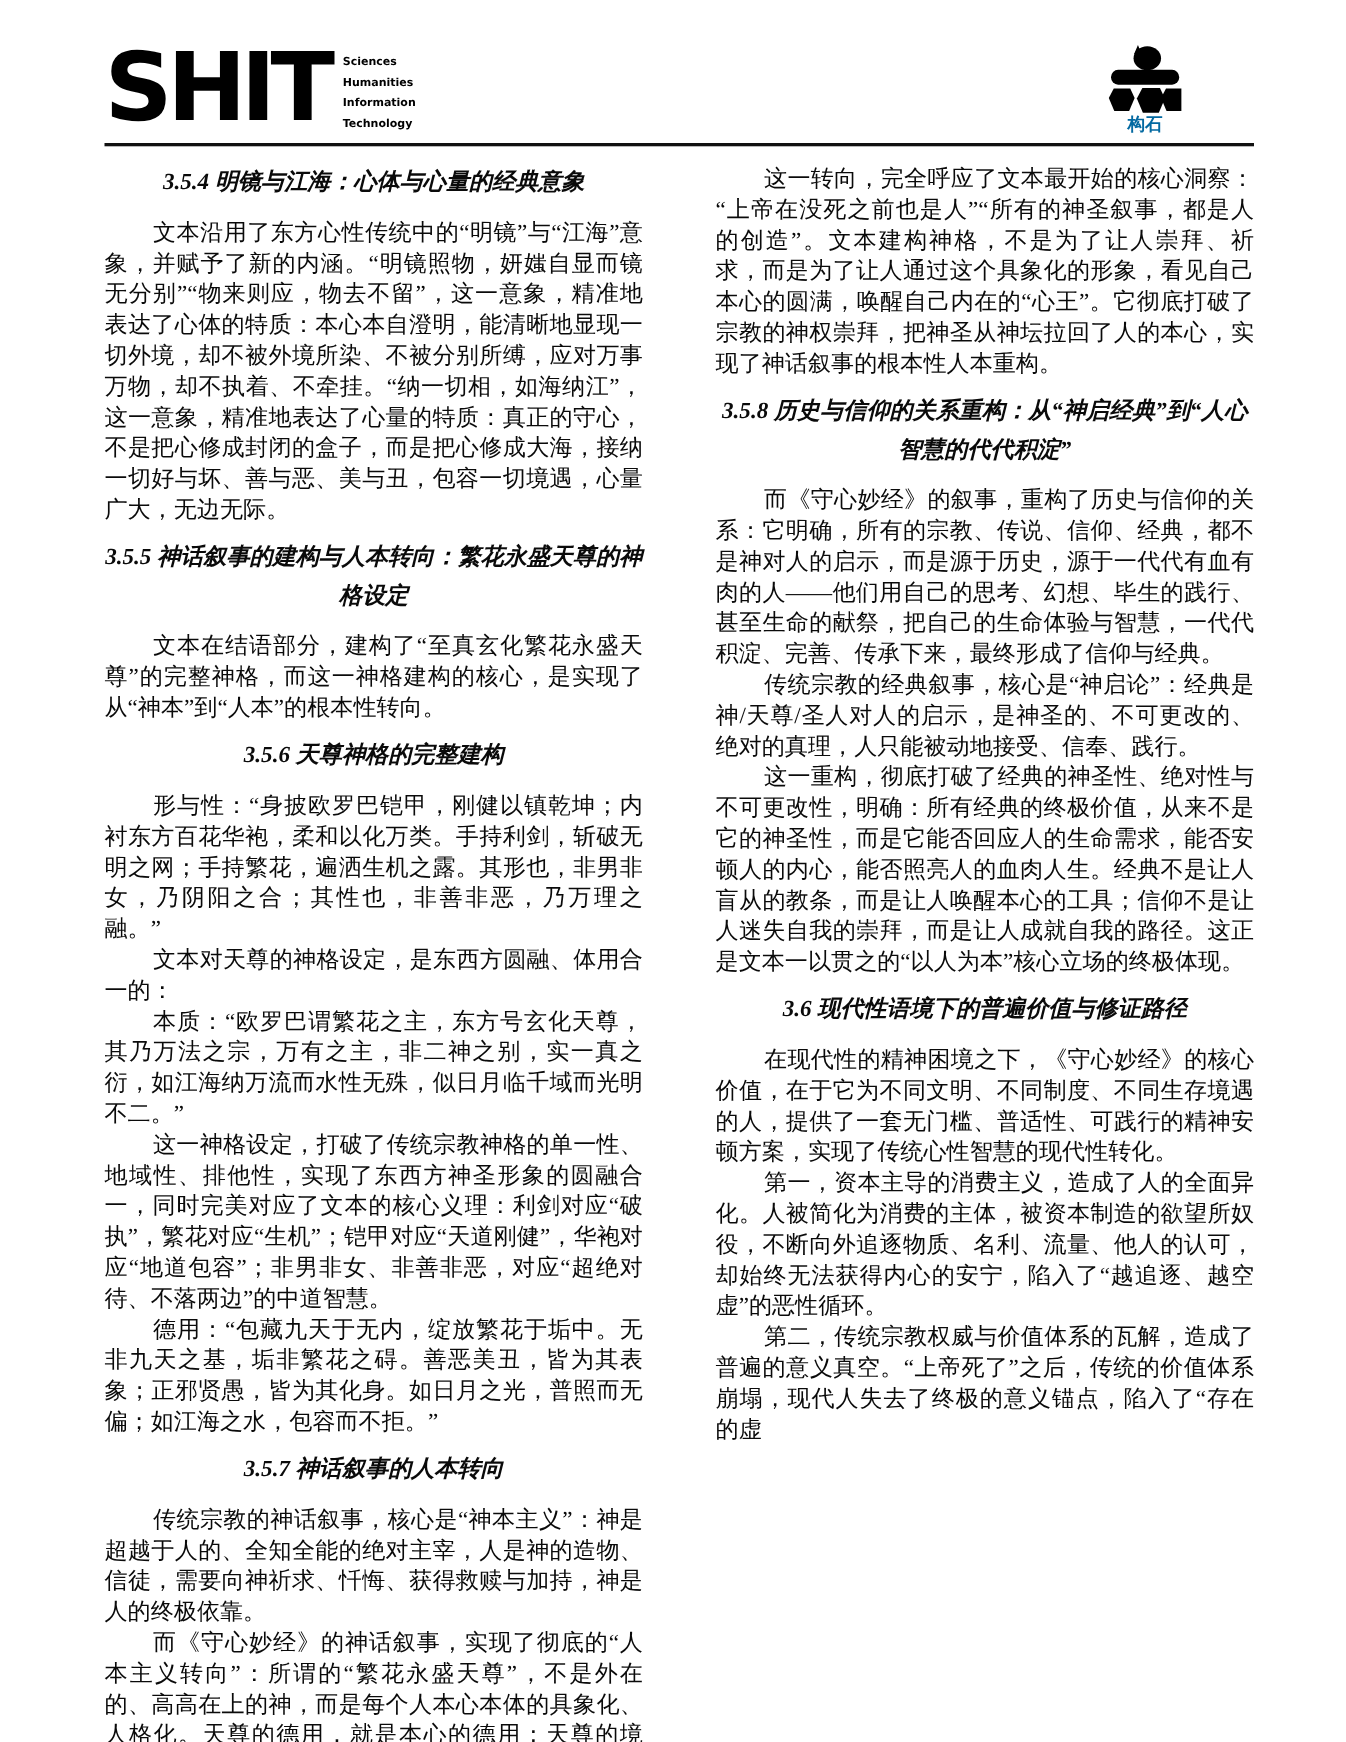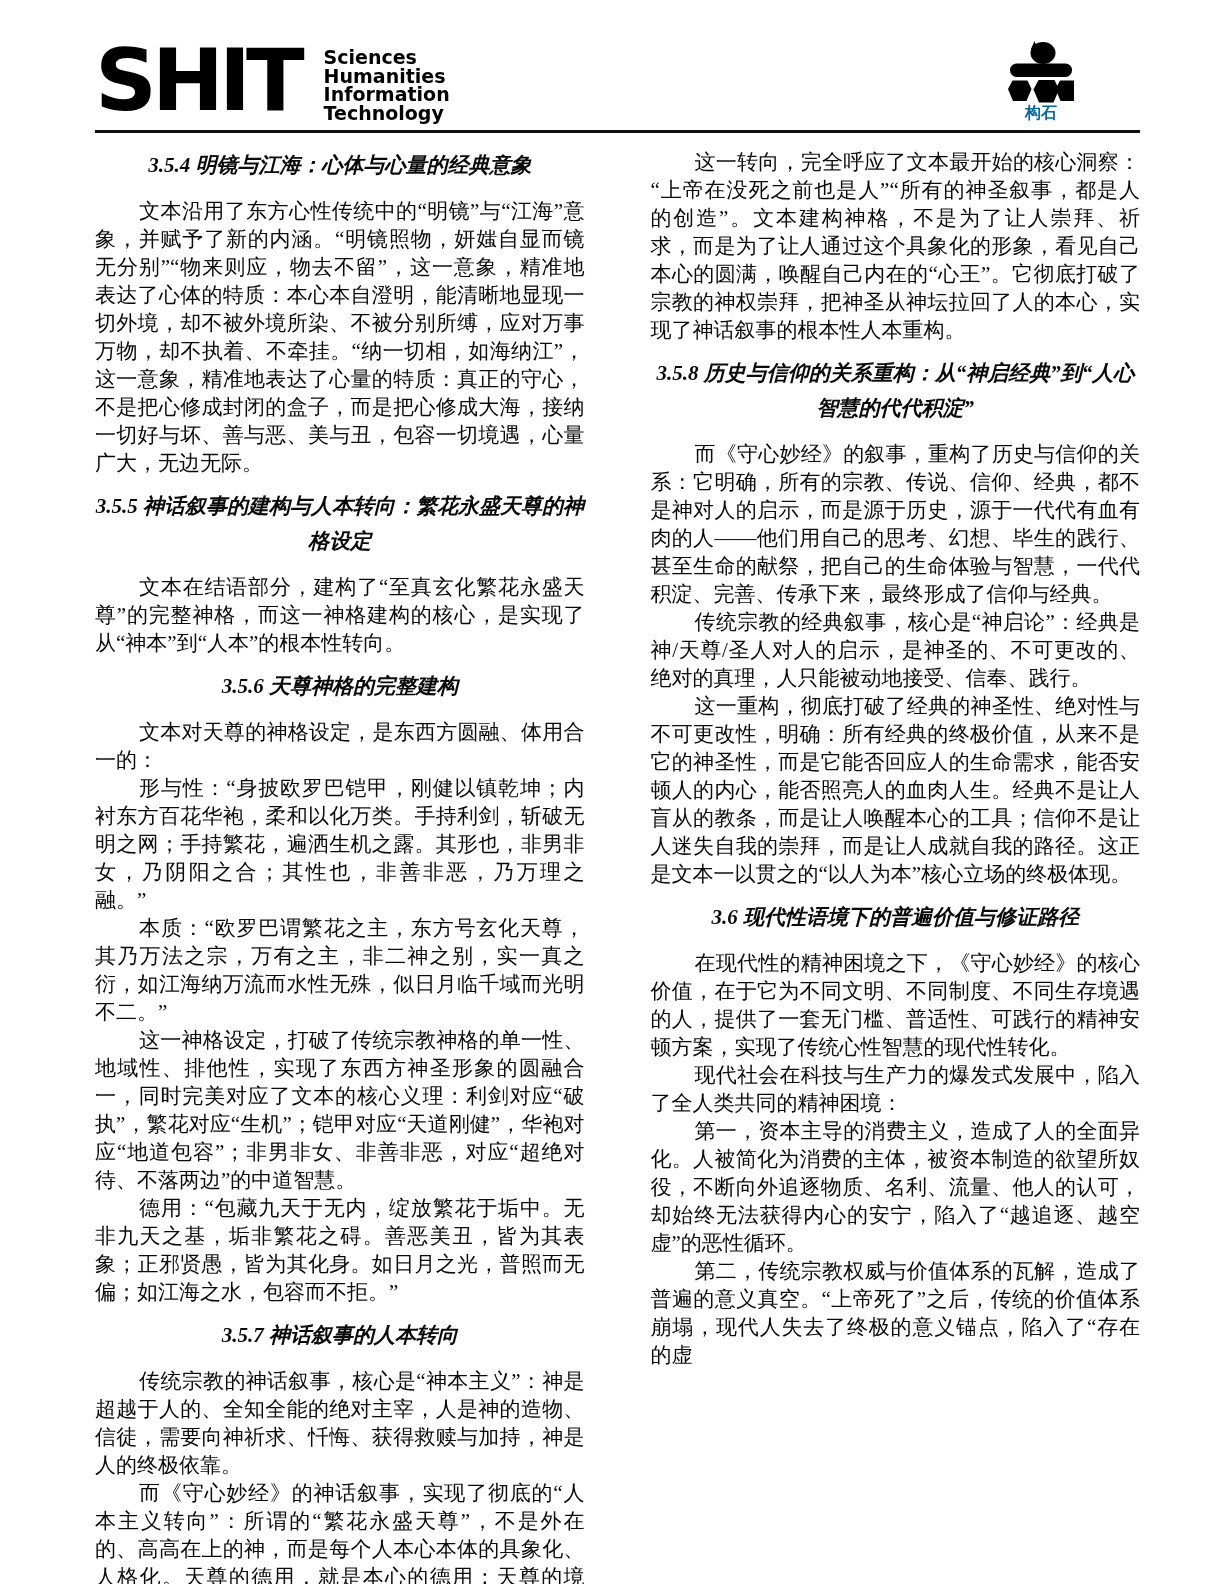--- a/index.html
+++ b/index.html
@@ -8,30 +8,30 @@
     width:1224px;height:1584px;
     box-sizing:border-box;
     background:#ffffff;
     color:#0a0a0a;
     padding:34px 84px 0 95px;
     overflow:hidden;
     font-family:"Liberation Serif","DejaVu Serif",serif;
   }
   
   .header{display:flex;justify-content:space-between;align-items:flex-start;height:94px;}
-  .brand{display:flex;align-items:flex-start;gap:12px;}
+  .brand{display:flex;align-items:flex-start;}
   .brand-word{
     font-family:"DejaVu Sans","Liberation Sans",sans-serif;
     font-weight:bold;font-size:86px;line-height:80px;
     letter-spacing:-5px;color:#000;margin-top:6px;
   }
   .brand-sub{
     margin:14px 0 0 12px;
     font-family:"DejaVu Sans","Liberation Sans",sans-serif;
-    font-weight:bold;font-size:19px;line-height:18.5px;color:#000;
+    font-weight:bold;font-size:10px;line-height:18.5px;color:#000;
   }
   .seal{width:86px;margin-right:56px;text-align:center;}
   .seal svg{display:block;margin:6px auto 0 auto;}
   .seal-label{
     font-family:"DejaVu Sans","Liberation Sans",sans-serif;
     font-weight:bold;font-size:16px;line-height:18px;color:#0369a1;margin-top:1px;
   }
   
   .rule{border:none;border-top:3px solid #111;margin:2px 0 0 0;}
   
@@ -79,36 +79,35 @@
 
   <hr class="rule">
 
   <div class="columns">
     <div class="col">
         <div class="blk h">3.5.4  明镜与江海：心体与心量的经典意象</div>
         <div class="blk p">文本沿用了东方心性传统中的“明镜”与“江海”意象，并赋予了新的内涵。“明镜照物，妍媸自显而镜无分别”“物来则应，物去不留”，这一意象，精准地表达了心体的特质：本心本自澄明，能清晰地显现一切外境，却不被外境所染、不被分别所缚，应对万事万物，却不执着、不牵挂。“纳一切相，如海纳江”，这一意象，精准地表达了心量的特质：真正的守心，不是把心修成封闭的盒子，而是把心修成大海，接纳一切好与坏、善与恶、美与丑，包容一切境遇，心量广大，无边无际。</div>
         <div class="blk h">3.5.5 神话叙事的建构与人本转向：繁花永盛天尊的神格设定</div>
         <div class="blk p">文本在结语部分，建构了“至真玄化繁花永盛天尊”的完整神格，而这一神格建构的核心，是实现了从“神本”到“人本”的根本性转向。</div>
         <div class="blk h">3.5.6  天尊神格的完整建构</div>
+        <div class="blk p">形与性：“身披欧罗巴铠甲，刚健以镇乾坤；内衬东方百花华袍，柔和以化万类。手持利剑，斩破无明之网；手持繁花，遍洒生机之露。其形也，非男非女，乃阴阳之合；其性也，非善非恶，乃万理之融。”</div>
         <div class="blk p">文本对天尊的神格设定，是东西方圆融、体用合一的：</div>
-        <div class="blk p">形与性：“身披欧罗巴铠甲，刚健以镇乾坤；内衬东方百花华袍，柔和以化万类。手持利剑，斩破无明之网；手持繁花，遍洒生机之露。其形也，非男非女，乃阴阳之合；其性也，非善非恶，乃万理之融。”</div>
         <div class="blk p">本质：“欧罗巴谓繁花之主，东方号玄化天尊，其乃万法之宗，万有之主，非二神之别，实一真之衍，如江海纳万流而水性无殊，似日月临千域而光明不二。”</div>
         <div class="blk p">这一神格设定，打破了传统宗教神格的单一性、地域性、排他性，实现了东西方神圣形象的圆融合一，同时完美对应了文本的核心义理：利剑对应“破执”，繁花对应“生机”；铠甲对应“天道刚健”，华袍对应“地道包容”；非男非女、非善非恶，对应“超绝对待、不落两边”的中道智慧。</div>
         <div class="blk p">德用：“包藏九天于无内，绽放繁花于垢中。无非九天之基，垢非繁花之碍。善恶美丑，皆为其表象；正邪贤愚，皆为其化身。如日月之光，普照而无偏；如江海之水，包容而不拒。”</div>
         <div class="blk h">3.5.7 神话叙事的人本转向</div>
         <div class="blk p">传统宗教的神话叙事，核心是“神本主义”：神是超越于人的、全知全能的绝对主宰，人是神的造物、信徒，需要向神祈求、忏悔、获得救赎与加持，神是人的终极依靠。</div>
         <div class="blk p">而《守心妙经》的神话叙事，实现了彻底的“人本主义转向”：所谓的“繁花永盛天尊”，不是外在的、高高在上的神，而是每个人本心本体的具象化、人格化。天尊的德用，就是本心的德用；天尊的境界，就是本心</div>
       </div>
     <div class="col">
         <div class="blk p">这一转向，完全呼应了文本最开始的核心洞察：“上帝在没死之前也是人”“所有的神圣叙事，都是人的创造”。文本建构神格，不是为了让人崇拜、祈求，而是为了让人通过这个具象化的形象，看见自己本心的圆满，唤醒自己内在的“心王”。它彻底打破了宗教的神权崇拜，把神圣从神坛拉回了人的本心，实现了神话叙事的根本性人本重构。</div>
         <div class="blk h">3.5.8  历史与信仰的关系重构：从“神启经典”到“人心智慧的代代积淀”</div>
         <div class="blk p">而《守心妙经》的叙事，重构了历史与信仰的关系：它明确，所有的宗教、传说、信仰、经典，都不是神对人的启示，而是源于历史，源于一代代有血有肉的人——他们用自己的思考、幻想、毕生的践行、甚至生命的献祭，把自己的生命体验与智慧，一代代积淀、完善、传承下来，最终形成了信仰与经典。</div>
         <div class="blk p">传统宗教的经典叙事，核心是“神启论”：经典是神/天尊/圣人对人的启示，是神圣的、不可更改的、绝对的真理，人只能被动地接受、信奉、践行。</div>
         <div class="blk p">这一重构，彻底打破了经典的神圣性、绝对性与不可更改性，明确：所有经典的终极价值，从来不是它的神圣性，而是它能否回应人的生命需求，能否安顿人的内心，能否照亮人的血肉人生。经典不是让人盲从的教条，而是让人唤醒本心的工具；信仰不是让人迷失自我的崇拜，而是让人成就自我的路径。这正是文本一以贯之的“以人为本”核心立场的终极体现。</div>
         <div class="blk h">3.6 现代性语境下的普遍价值与修证路径</div>
         <div class="blk p">在现代性的精神困境之下，《守心妙经》的核心价值，在于它为不同文明、不同制度、不同生存境遇的人，提供了一套无门槛、普适性、可践行的精神安顿方案，实现了传统心性智慧的现代性转化。</div>
-        <div class="blk p">现代社会在科技与生产力的爆发式发展中，陷入了全人类共同的精神困境：</div>
         <div class="blk p">第一，资本主导的消费主义，造成了人的全面异化。人被简化为消费的主体，被资本制造的欲望所奴役，不断向外追逐物质、名利、流量、他人的认可，却始终无法获得内心的安宁，陷入了“越追逐、越空虚”的恶性循环。</div>
         <div class="blk p">第二，传统宗教权威与价值体系的瓦解，造成了普遍的意义真空。“上帝死了”之后，传统的价值体系崩塌，现代人失去了终极的意义锚点，陷入了“存在的虚</div>
       </div>
   </div>
 
 </div>
 
 </body></html>

